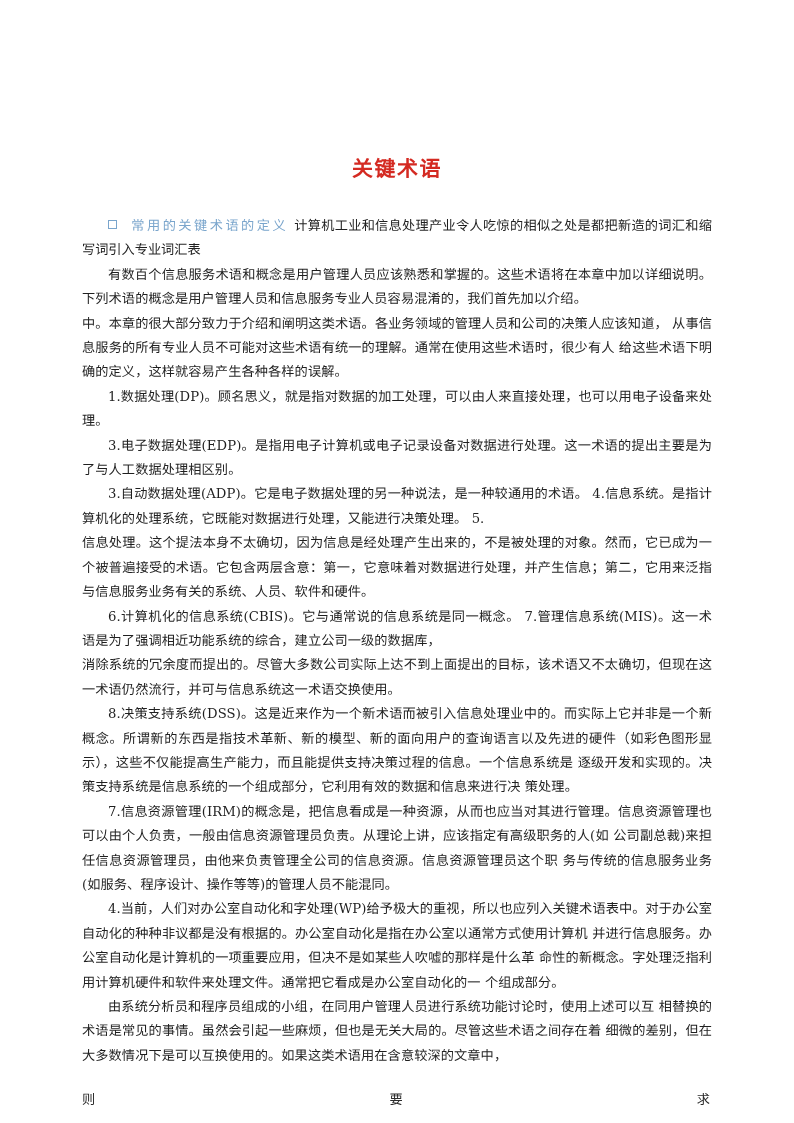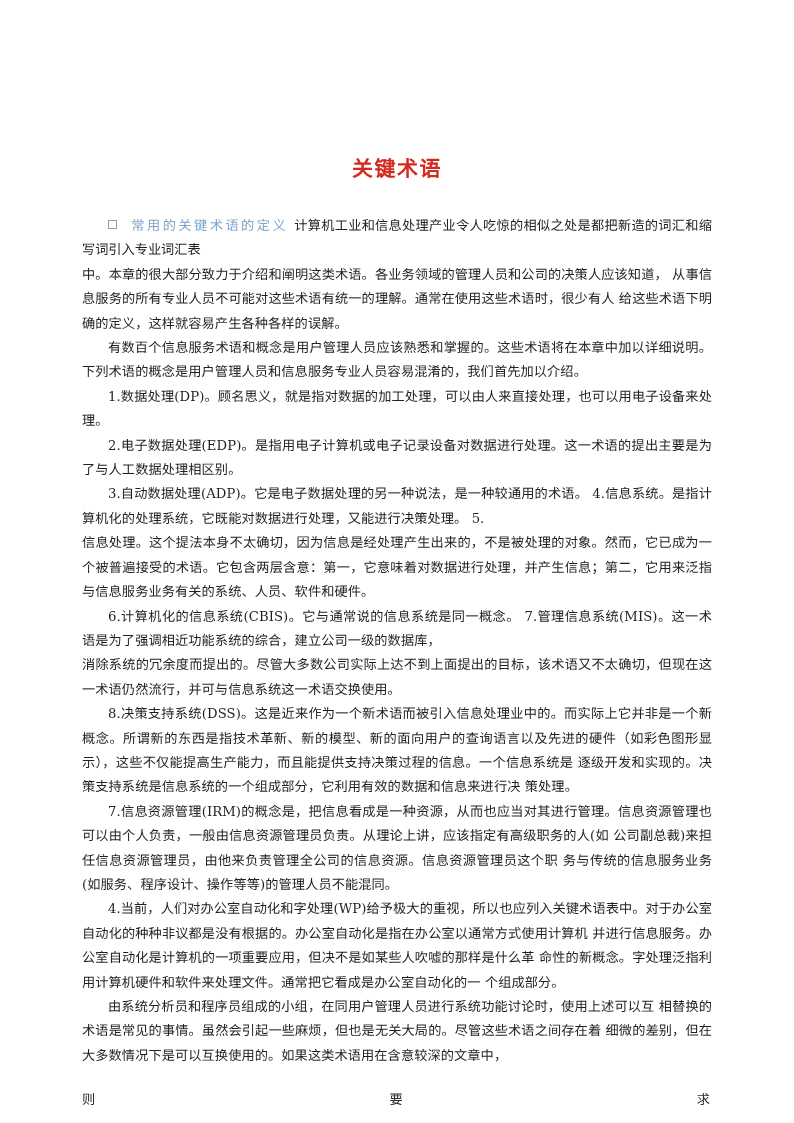--- a/index.html
+++ b/index.html
@@ -118,27 +118,27 @@
 <div class="page">
 
   <div class="doc-title">关键术语</div>
 
   <div class="body-block">
 
     <p class="lead-line">
       <span class="bullet-square"></span><span class="kw">常用的关键术语的定义</span><span class="kw-after">计算机工业和信息处理产业令人吃惊的相似之处是都把新造的词汇和缩写词引入专业词汇表</span>
     </p>
 
+    <p class="para indent">有数百个信息服务术语和概念是用户管理人员应该熟悉和掌握的。这些术语将在本章中加以详细说明。下列术语的概念是用户管理人员和信息服务专业人员容易混淆的，我们首先加以介绍。</p>
+
     <p class="para noindent">中。本章的很大部分致力于介绍和阐明这类术语。各业务领域的管理人员和公司的决策人应该知道， 从事信息服务的所有专业人员不可能对这些术语有统一的理解。通常在使用这些术语时，很少有人 给这些术语下明确的定义，这样就容易产生各种各样的误解。</p>
-
-    <p class="para indent">有数百个信息服务术语和概念是用户管理人员应该熟悉和掌握的。这些术语将在本章中加以详细说明。下列术语的概念是用户管理人员和信息服务专业人员容易混淆的，我们首先加以介绍。</p>
 
     <p class="para indent">1.数据处理(DP)。顾名思义，就是指对数据的加工处理，可以由人来直接处理，也可以用电子设备来处理。</p>
 
-    <p class="para indent">2.电子数据处理(EDP)。是指用电子计算机或电子记录设备对数据进行处理。这一术语的提出主要是为了与人工数据处理相区别。</p>
+    <p class="para indent">3.电子数据处理(EDP)。是指用电子计算机或电子记录设备对数据进行处理。这一术语的提出主要是为了与人工数据处理相区别。</p>
 
     <p class="para indent">3.自动数据处理(ADP)。它是电子数据处理的另一种说法，是一种较通用的术语。 4.信息系统。是指计算机化的处理系统，它既能对数据进行处理，又能进行决策处理。 5.</p>
 
     <p class="para noindent">信息处理。这个提法本身不太确切，因为信息是经处理产生出来的，不是被处理的对象。然而，它已成为一个被普遍接受的术语。它包含两层含意：第一，它意味着对数据进行处理，并产生信息；第二，它用来泛指与信息服务业务有关的系统、人员、软件和硬件。</p>
 
     <p class="para indent">6.计算机化的信息系统(CBIS)。它与通常说的信息系统是同一概念。 7.管理信息系统(MIS)。这一术语是为了强调相近功能系统的综合，建立公司一级的数据库，</p>
 
     <p class="para noindent">消除系统的冗余度而提出的。尽管大多数公司实际上达不到上面提出的目标，该术语又不太确切，但现在这一术语仍然流行，并可与信息系统这一术语交换使用。</p>
 
     <p class="para indent">8.决策支持系统(DSS)。这是近来作为一个新术语而被引入信息处理业中的。而实际上它并非是一个新概念。所谓新的东西是指技术革新、新的模型、新的面向用户的查询语言以及先进的硬件（如彩色图形显示），这些不仅能提高生产能力，而且能提供支持决策过程的信息。一个信息系统是 逐级开发和实现的。决策支持系统是信息系统的一个组成部分，它利用有效的数据和信息来进行决 策处理。</p>

